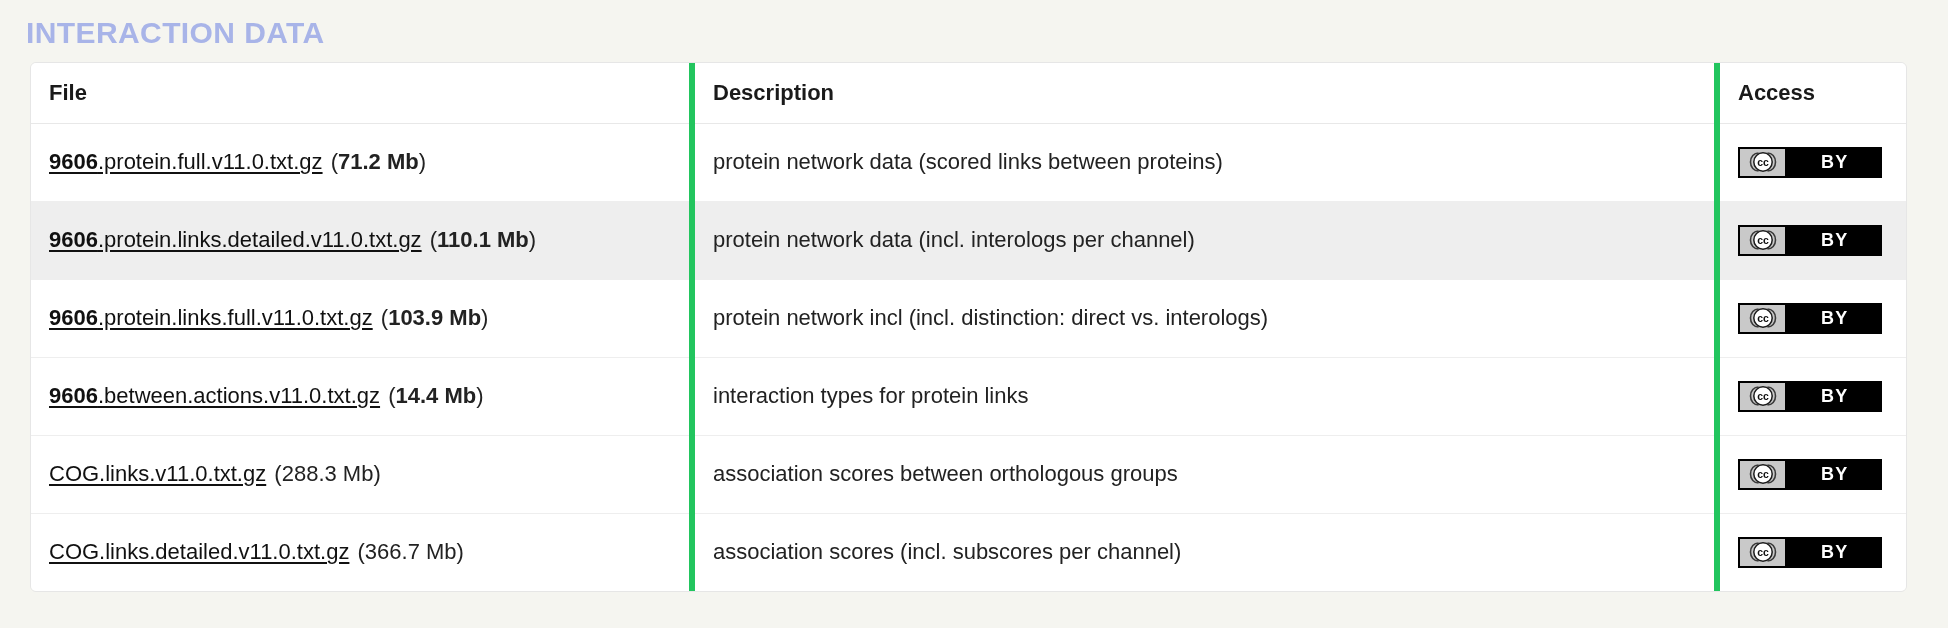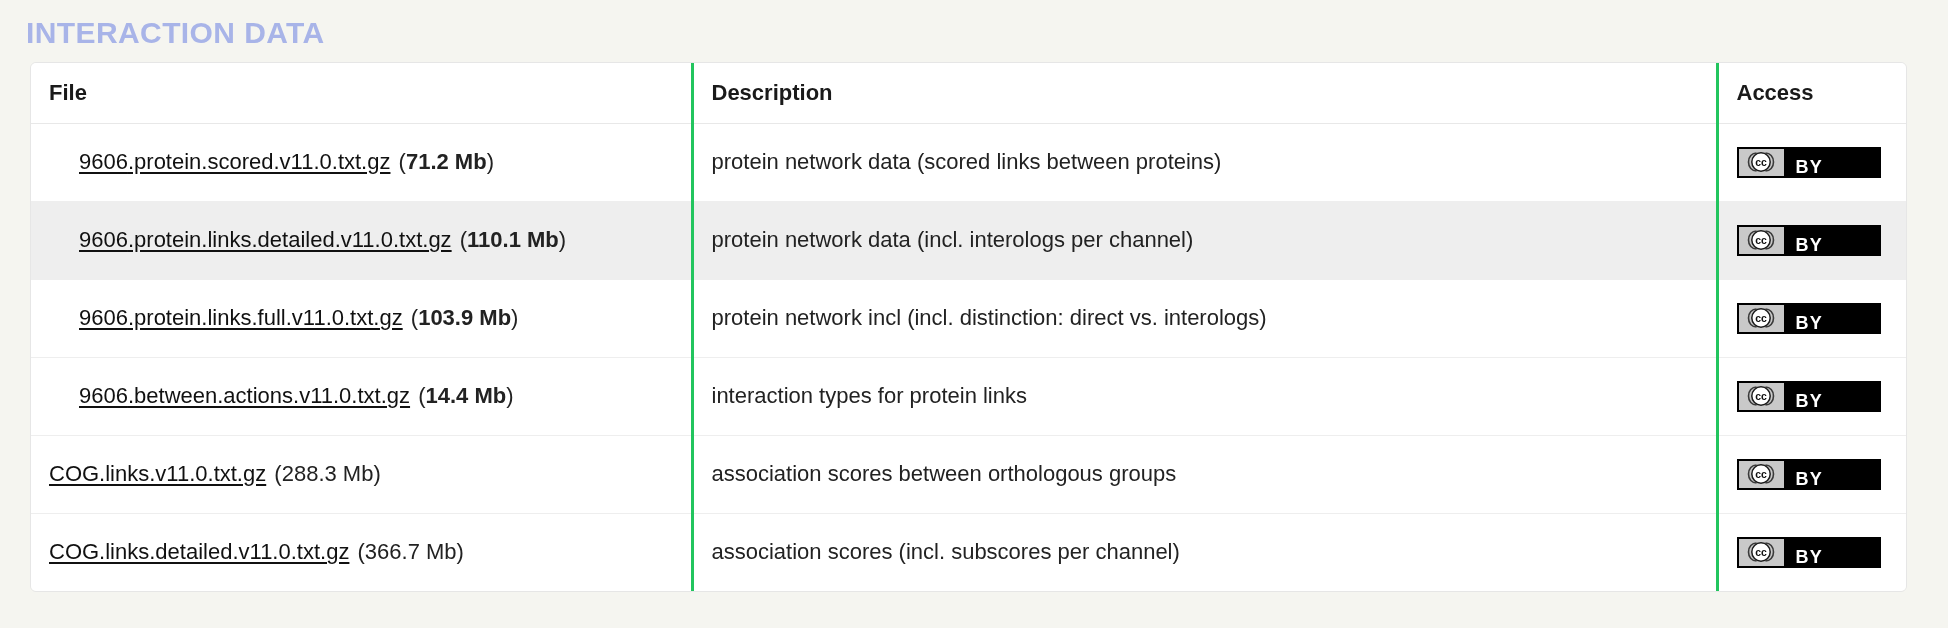--- a/index.html
+++ b/index.html
@@ -72,21 +72,21 @@
   table.data-table th {
     font-weight: bold;
     font-size: 22px;
     color: #1a1a1a;
     height: 60px;
     border-bottom: 1px solid #e8e8e8;
   }
 
   table.data-table th.sep,
   table.data-table td.sep {
-    border-left: 3px solid #22c55e;
+    border-left: 6px solid #22c55e;
   }
 
   table.data-table tbody tr.row-alt td {
     background: #eeeeee;
   }
 
   table.data-table tbody tr:last-child td {
     border-bottom: none;
   }
 
@@ -95,22 +95,21 @@
     overflow: hidden;
   }
 
   .file-link {
     text-decoration: underline;
     text-underline-offset: 3px;
     color: #111111;
     cursor: pointer;
   }
   .file-link .org-id {
-    font-weight: normal;
-    margin-left: 30px;
+    font-weight: bold;
   }
 
   .file-size {
     color: #222222;
     margin-left: 2px;
     margin-top: 16px;
   }
   .file-size .size-strong {
     font-weight: bold;
   }
@@ -121,28 +120,29 @@
     color: #222222;
   }
 
   .access-cell {
     padding-left: 18px;
   }
 
   
   .cc-badge {
     display: inline-flex;
-    align-items: flex-end;
+    align-items: center;
     height: 31px;
     width: 144px;
     border: 2px solid #000000;
     background: #000000;
     cursor: pointer;
     overflow: hidden;
     vertical-align: middle;
+    gap: 24px;
   }
   .cc-badge .cc-mark {
     width: 46px;
     height: 100%;
     background: #c9c9c9;
     display: flex;
     align-items: center;
     justify-content: center;
     border-right: 1px solid #000;
     position: relative;
@@ -177,21 +177,21 @@
       </colgroup>
       <thead>
         <tr>
           <th>File</th>
           <th class="sep">Description</th>
           <th class="sep">Access</th>
         </tr>
       </thead>
       <tbody id="table-body">
           <tr>
-            <td class="file-cell"><a class="file-link"><span class="org-id">9606</span><span>.protein.scored.v11.0.txt.gz</span></a><span class="file-size"><span> (</span><span class="size-strong">71.2 Mb</span><span>)</span></span></td>
+            <td class="file-cell"><a class="file-link"><span class="org-id">9606</span><span>.protein.full.v11.0.txt.gz</span></a><span class="file-size"><span> (</span><span class="size-strong">71.2 Mb</span><span>)</span></span></td>
             <td class="desc-cell sep">protein network data (scored links between proteins)</td>
             <td class="access-cell sep"><span class="cc-badge">
                 <span class="cc-mark">
                   <svg width="34" height="22" viewBox="0 0 34 22" aria-hidden="true">
                     <path d="M4.5 11 C4.5 5.5 8 2 12.5 2" fill="none" stroke="#3a3a3a" stroke-width="1.6"></path>
                     <path d="M4.5 11 C4.5 16.5 8 20 12.5 20" fill="none" stroke="#3a3a3a" stroke-width="1.6"></path>
                     <path d="M29.5 11 C29.5 5.5 26 2 21.5 2" fill="none" stroke="#3a3a3a" stroke-width="1.6"></path>
                     <path d="M29.5 11 C29.5 16.5 26 20 21.5 20" fill="none" stroke="#3a3a3a" stroke-width="1.6"></path>
                     <circle cx="17" cy="11" r="9.2" fill="#ffffff" stroke="#1b1b1b" stroke-width="1.5"></circle>
                     <text x="17" y="15" text-anchor="middle" font-family="Liberation Sans, sans-serif" font-size="10.5" font-weight="bold" fill="#111111">cc</text>

